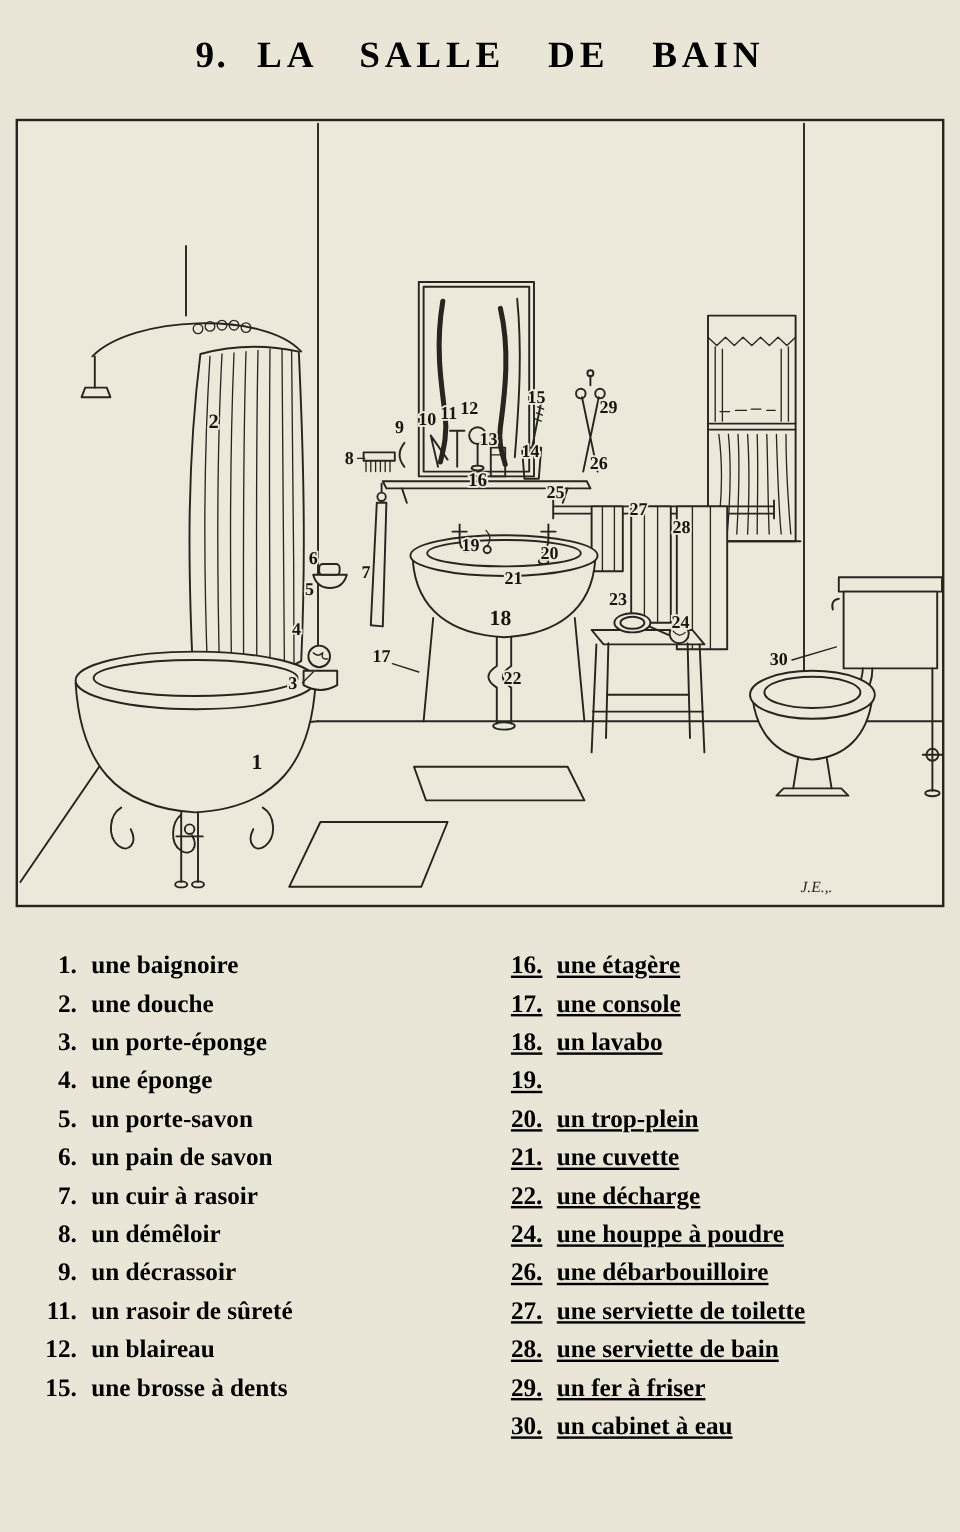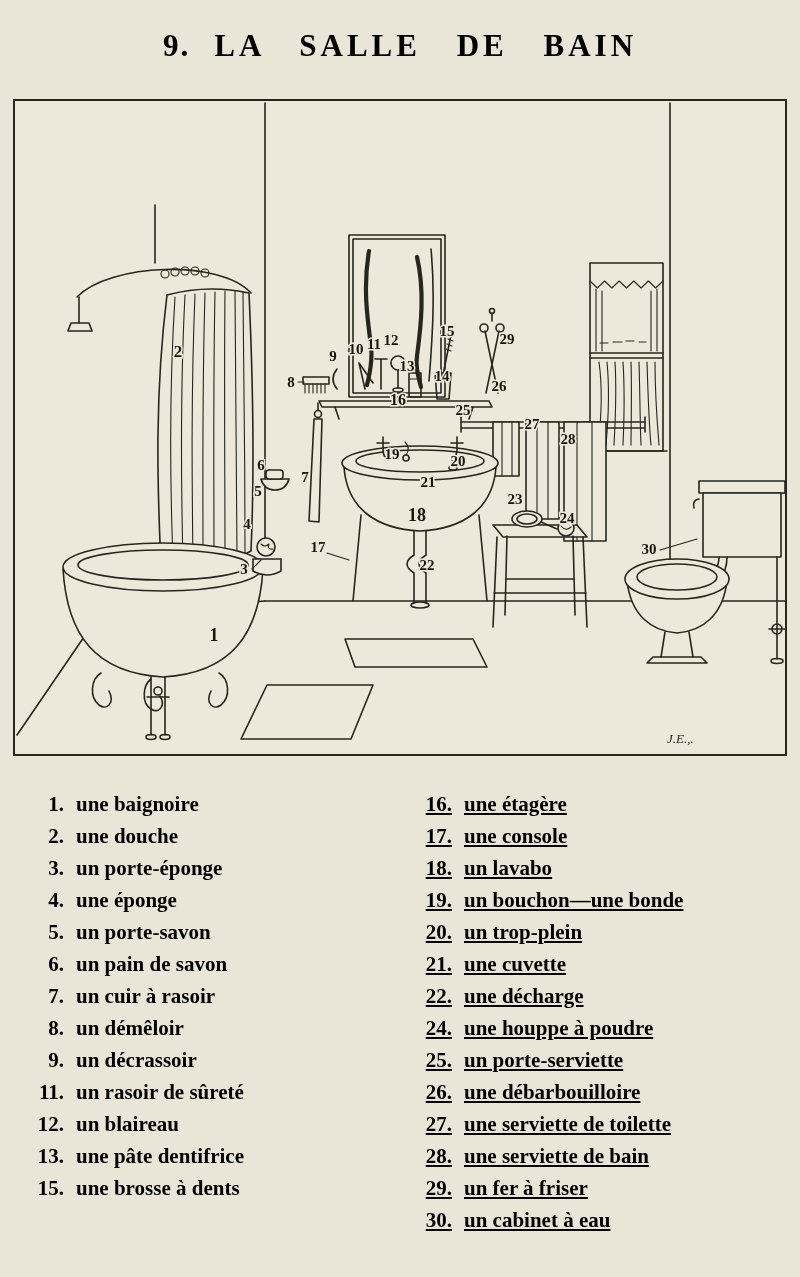--- a/index.html
+++ b/index.html
@@ -314,66 +314,57 @@
         </div>
         <div class="vocab-row">
           <span class="vnum">11.</span>
           <span class="vtext">un rasoir de sûreté</span>
         </div>
         <div class="vocab-row">
           <span class="vnum">12.</span>
           <span class="vtext">un blaireau</span>
         </div>
         <div class="vocab-row">
-          <span class="vnum">13.</span>
-          <span class="vtext">une pâte dentifrice</span>
-        </div>
-        <div class="vocab-row">
           <span class="vnum">15.</span>
           <span class="vtext">une brosse à dents</span>
         </div>
       </div>
     <div class="vcol" id="vocab-col-right">
         <div class="vocab-row">
           <span class="vnum">16.</span>
           <span class="vtext">une étagère</span>
         </div>
         <div class="vocab-row">
           <span class="vnum">17.</span>
           <span class="vtext">une console</span>
         </div>
         <div class="vocab-row">
           <span class="vnum">18.</span>
           <span class="vtext">un lavabo</span>
         </div>
         <div class="vocab-row">
           <span class="vnum">19.</span>
-          <span class="vtext">un bouchon—une bonde</span>
         </div>
         <div class="vocab-row">
           <span class="vnum">20.</span>
           <span class="vtext">un trop-plein</span>
         </div>
         <div class="vocab-row">
           <span class="vnum">21.</span>
           <span class="vtext">une cuvette</span>
         </div>
         <div class="vocab-row">
           <span class="vnum">22.</span>
           <span class="vtext">une décharge</span>
         </div>
         <div class="vocab-row">
           <span class="vnum">24.</span>
           <span class="vtext">une houppe à poudre</span>
         </div>
         <div class="vocab-row">
-          <span class="vnum">25.</span>
-          <span class="vtext">un porte-serviette</span>
-        </div>
-        <div class="vocab-row">
           <span class="vnum">26.</span>
           <span class="vtext">une débarbouilloire</span>
         </div>
         <div class="vocab-row">
           <span class="vnum">27.</span>
           <span class="vtext">une serviette de toilette</span>
         </div>
         <div class="vocab-row">
           <span class="vnum">28.</span>
           <span class="vtext">une serviette de bain</span>

